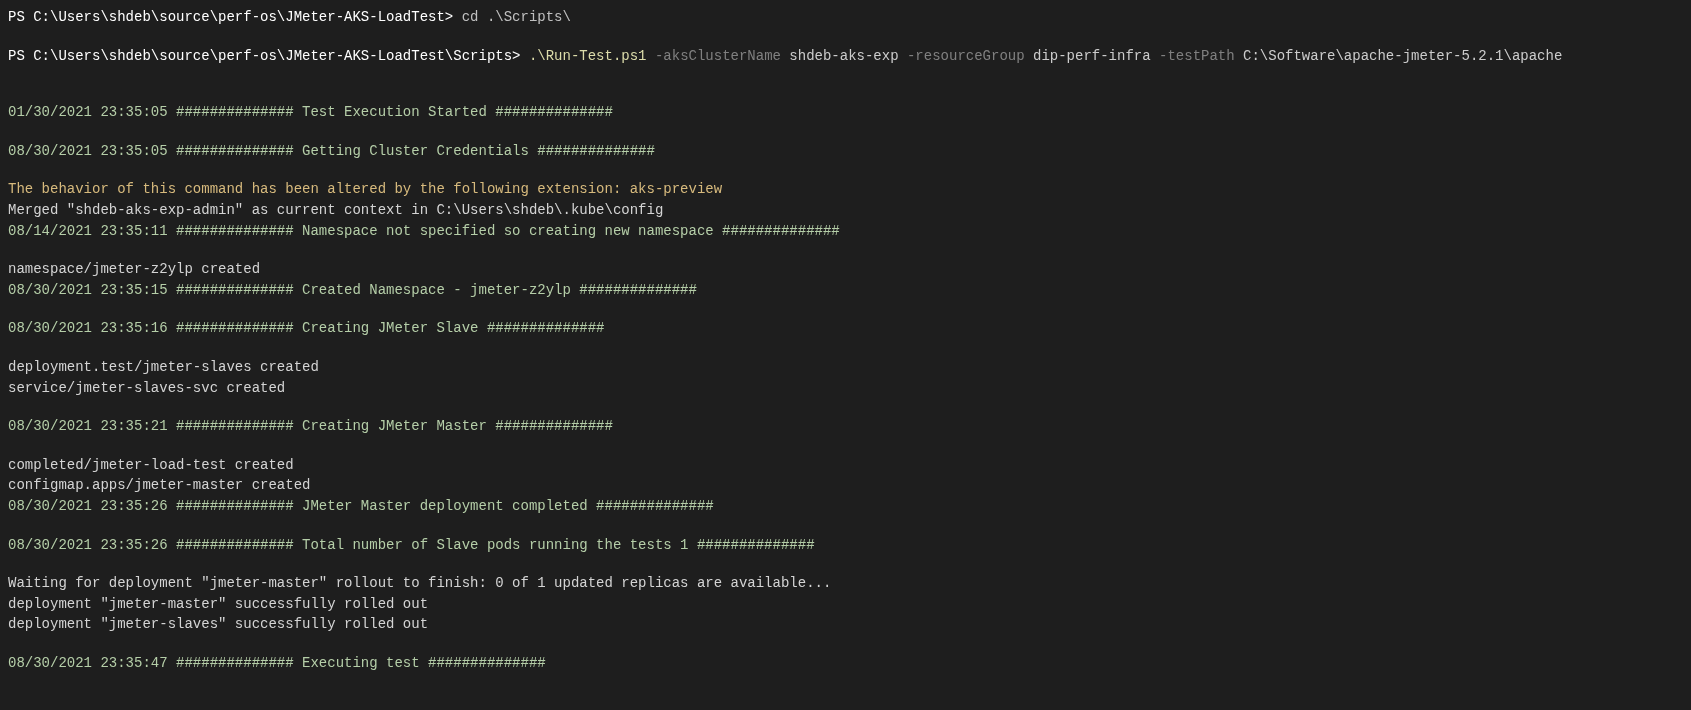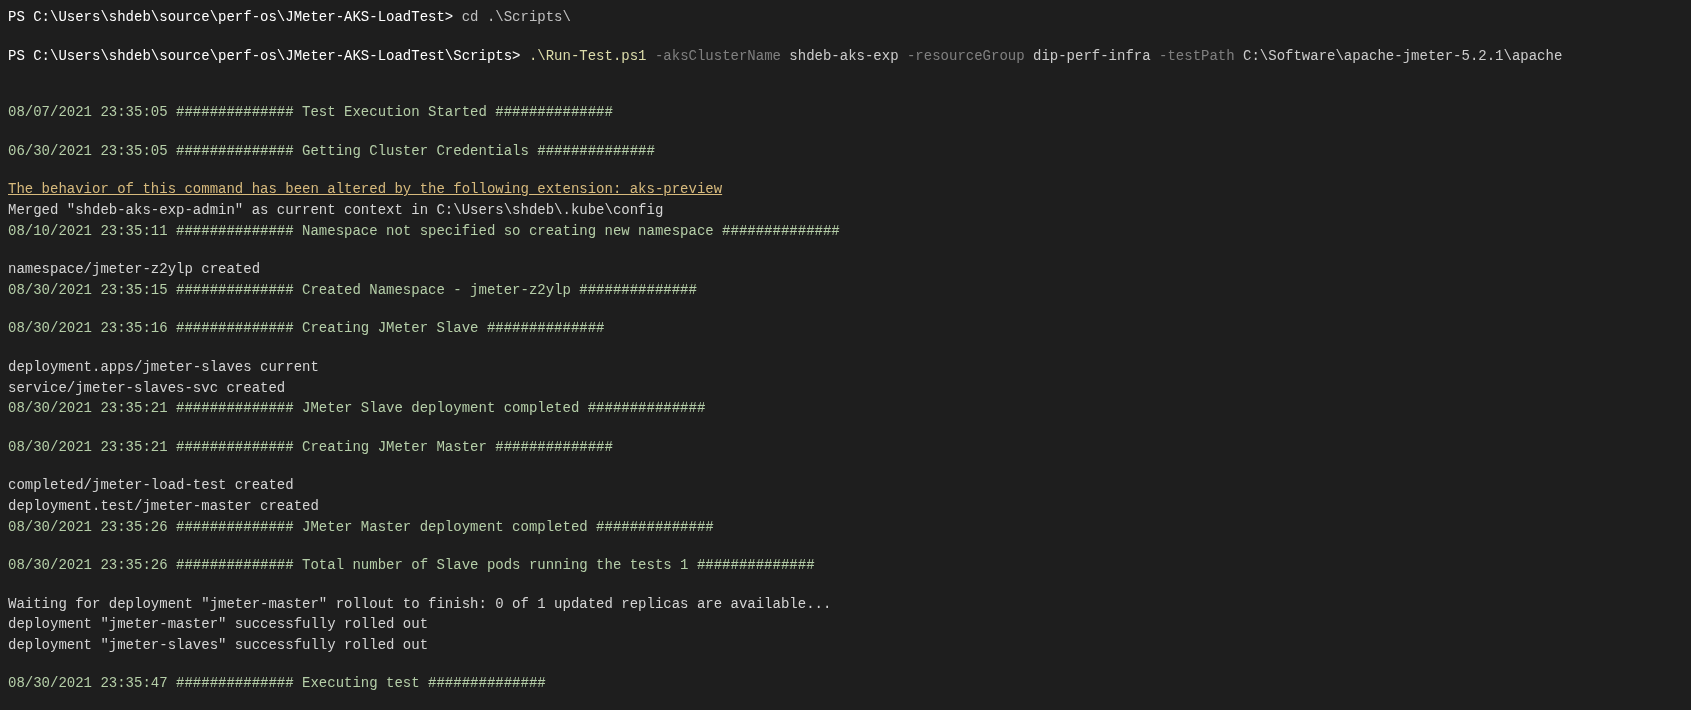--- a/index.html
+++ b/index.html
@@ -38,59 +38,57 @@
       text-align: center;
     }
     .value-white {
       color: #cccccc;
     }
     .timestamp-green {
       color: #b5cea8;
     }
     .yellow-warn {
       color: #d7ba7d;
-      text-decoration: underline;
     }
     .white-text {
       color: #d4d4d4;
     }
     .blank-line {
       height: 18px;
     }
   </style>
 </head>
 <body>
 
 <div class="terminal" id="terminal-container">
     <div class="line"><span class="prompt-white">PS C:\Users\shdeb\source\perf-os\JMeter-AKS-LoadTest&gt; </span><span class="command-gray">cd .\Scripts\</span></div>
     <div class="blank-line"></div>
     <div class="line"><span class="prompt-white">PS C:\Users\shdeb\source\perf-os\JMeter-AKS-LoadTest\Scripts&gt; </span><span class="command-yellow">.\Run-Test.ps1 </span><span class="flag-gray">-aksClusterName </span><span class="value-white">shdeb-aks-exp </span><span class="flag-gray">-resourceGroup </span><span class="value-white">dip-perf-infra </span><span class="flag-gray">-testPath </span><span class="value-white">C:\Software\apache-jmeter-5.2.1\apache </span></div>
     <div class="blank-line"></div>
     <div class="blank-line"></div>
-    <div class="line timestamp-green">08/07/2021 23:35:05 ############## Test Execution Started ##############</div>
+    <div class="line timestamp-green">01/30/2021 23:35:05 ############## Test Execution Started ##############</div>
     <div class="blank-line"></div>
-    <div class="line timestamp-green">06/30/2021 23:35:05 ############## Getting Cluster Credentials ##############</div>
+    <div class="line timestamp-green">08/30/2021 23:35:05 ############## Getting Cluster Credentials ##############</div>
     <div class="blank-line"></div>
     <div class="line yellow-warn">The behavior of this command has been altered by the following extension: aks-preview</div>
     <div class="line white-text">Merged "shdeb-aks-exp-admin" as current context in C:\Users\shdeb\.kube\config</div>
-    <div class="line timestamp-green">08/10/2021 23:35:11 ############## Namespace not specified so creating new namespace ##############</div>
+    <div class="line timestamp-green">08/14/2021 23:35:11 ############## Namespace not specified so creating new namespace ##############</div>
     <div class="blank-line"></div>
     <div class="line white-text">namespace/jmeter-z2ylp created</div>
     <div class="line timestamp-green">08/30/2021 23:35:15 ############## Created Namespace - jmeter-z2ylp  ##############</div>
     <div class="blank-line"></div>
     <div class="line timestamp-green">08/30/2021 23:35:16 ############## Creating JMeter Slave ##############</div>
     <div class="blank-line"></div>
-    <div class="line white-text">deployment.apps/jmeter-slaves current</div>
+    <div class="line white-text">deployment.test/jmeter-slaves created</div>
     <div class="line white-text">service/jmeter-slaves-svc created</div>
-    <div class="line timestamp-green">08/30/2021 23:35:21 ############## JMeter Slave deployment completed ##############</div>
     <div class="blank-line"></div>
     <div class="line timestamp-green">08/30/2021 23:35:21 ############## Creating JMeter Master ##############</div>
     <div class="blank-line"></div>
     <div class="line white-text">completed/jmeter-load-test created</div>
-    <div class="line white-text">deployment.test/jmeter-master created</div>
+    <div class="line white-text">configmap.apps/jmeter-master created</div>
     <div class="line timestamp-green">08/30/2021 23:35:26 ############## JMeter Master deployment completed ##############</div>
     <div class="blank-line"></div>
     <div class="line timestamp-green">08/30/2021 23:35:26 ############## Total number of Slave pods running the tests 1  ##############</div>
     <div class="blank-line"></div>
     <div class="line white-text">Waiting for deployment "jmeter-master" rollout to finish: 0 of 1 updated replicas are available...</div>
     <div class="line white-text">deployment "jmeter-master" successfully rolled out</div>
     <div class="line white-text">deployment "jmeter-slaves" successfully rolled out</div>
     <div class="blank-line"></div>
     <div class="line timestamp-green">08/30/2021 23:35:47 ############## Executing test ##############</div>
   </div>

